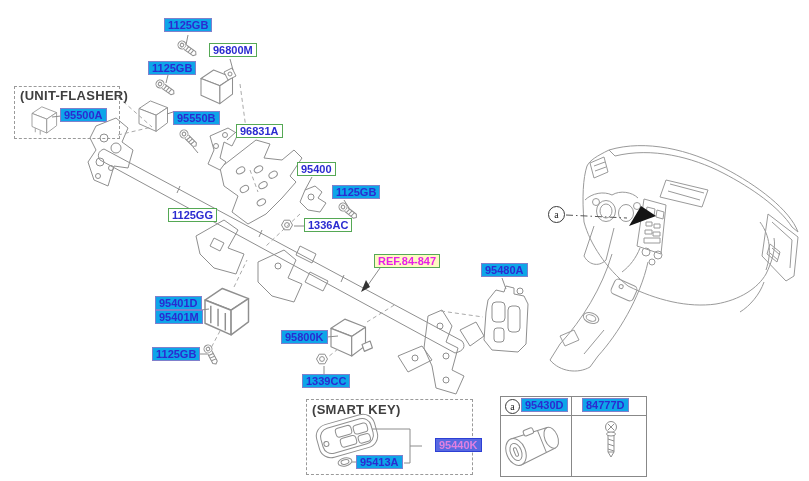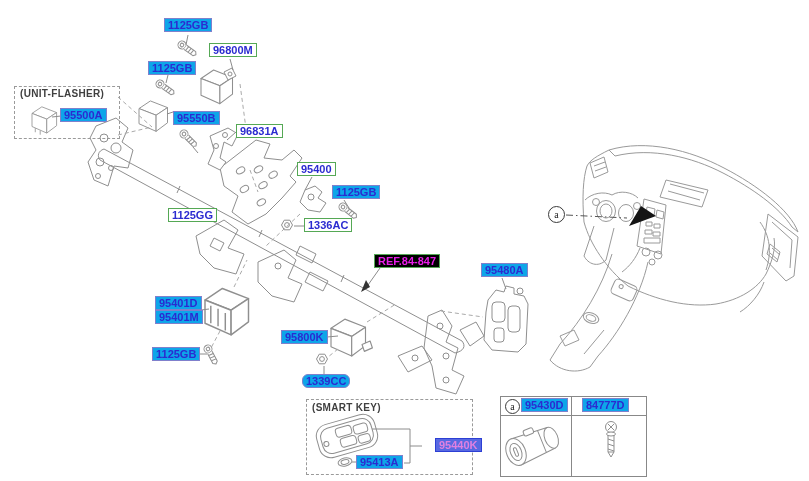--- a/index.html
+++ b/index.html
@@ -1,25 +1,25 @@
 <!DOCTYPE html>
 <html><head>
 <meta charset="utf-8">
 <style>
   html,body{margin:0;padding:0;background:#fff;}
   #stage{position:relative;width:809px;height:481px;background:#fff;
          font-family:"Liberation Sans",sans-serif;overflow:hidden;}
   #art{position:absolute;left:0;top:0;z-index:2;}
   .dashedbox{position:absolute;border:1px dashed #9a9a9a;z-index:1;background:transparent;}
-  .note{position:absolute;font-size:10px;font-weight:bold;color:#3f3f3f;z-index:3;letter-spacing:.3px;}
+  .note{position:absolute;font-size:13px;font-weight:bold;color:#3f3f3f;z-index:3;letter-spacing:.3px;}
   .plabel{position:absolute;font-size:11px;font-weight:bold;line-height:12px;
           padding:0 3px;border:1px solid;white-space:nowrap;z-index:4;}
   .sA{color:#2b2bd0;background:#0ea5e9;border-color:#8080cc;}
   .sB{color:#2b2bd0;background:#ffffff;border-color:#55a855;}
-  .sC{color:#e81ee8;background:#000000;border-color:#55a855;}
+  .sC{color:#e81ee8;background:#fef9c3;border-color:#55a855;}
   .sD{color:#e080e0;background:#5869e2;border-color:#2c3fd4;}
   .callout{position:absolute;border:1.3px solid #3a3a3a;border-radius:50%;
            display:flex;align-items:center;justify-content:center;
            font-family:"Liberation Serif",serif;font-size:10px;color:#222;
            background:#fff;z-index:4;}
   .legend{position:absolute;left:500px;top:396px;width:145px;height:79px;
           border:1.3px solid #888;z-index:3;background:transparent;}
   .legend .vdiv{position:absolute;left:70px;top:0;bottom:0;width:0;border-left:1.3px solid #888;}
   .legend .hdiv{position:absolute;left:0;right:0;top:18px;height:0;border-top:1.3px solid #888;}
 </style>
@@ -279,19 +279,19 @@
   <div class="plabel sB" style="left:168px;top:165px;margin-top:43px;">1125GG</div>
   <div class="plabel sB" style="left:297px;top:162px;">95400</div>
   <div class="plabel sA" style="left:332px;top:185px;">1125GB</div>
   <div class="plabel sB" style="left:304px;top:218px;">1336AC</div>
   <div class="plabel sC" style="left:374px;top:254px;">REF.84-847</div>
   <div class="plabel sA" style="left:481px;top:263px;">95480A</div>
   <div class="plabel sA" style="left:155px;top:296px;">95401D</div>
   <div class="plabel sA" style="left:155px;top:310px;">95401M</div>
   <div class="plabel sA" style="left:281px;top:330px;text-align:right;">95800K</div>
   <div class="plabel sA" style="left:152px;top:347px;">1125GB</div>
-  <div class="plabel sA" style="left:302px;top:374px;border-radius:6px;">1339CC</div>
+  <div class="plabel sA" style="left:302px;top:374px;">1339CC</div>
   <div class="plabel sA" style="left:356px;top:455px;">95413A</div>
   <div class="plabel sD" style="left:422px;top:438px;margin-left:13px;">95440K</div>
   <div class="plabel sA" style="left:521px;top:398px;">95430D</div>
   <div class="plabel sA" style="left:582px;top:398px;">84777D</div>
 
 </div>
 
 </body></html>

